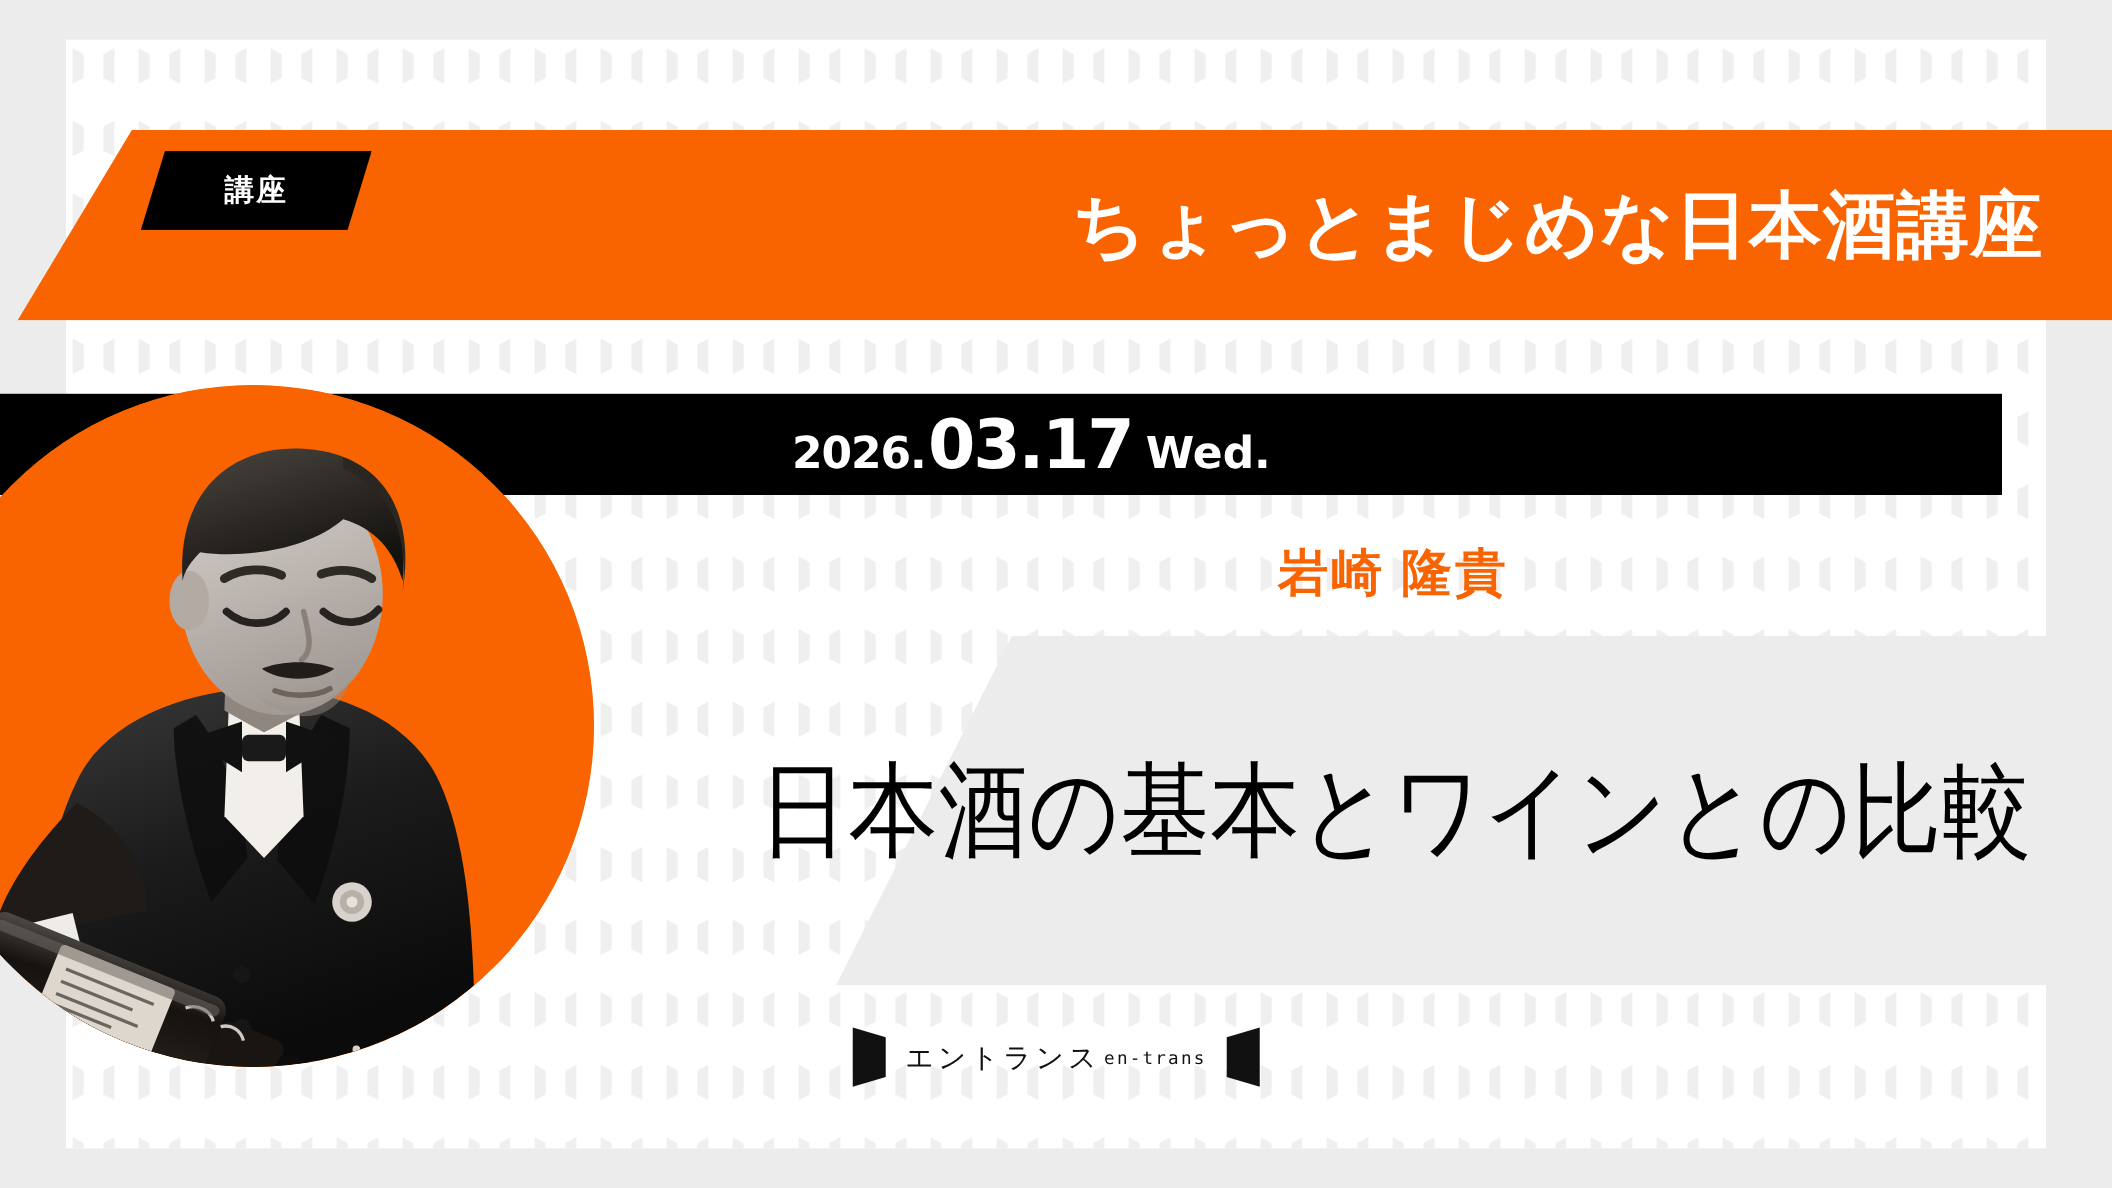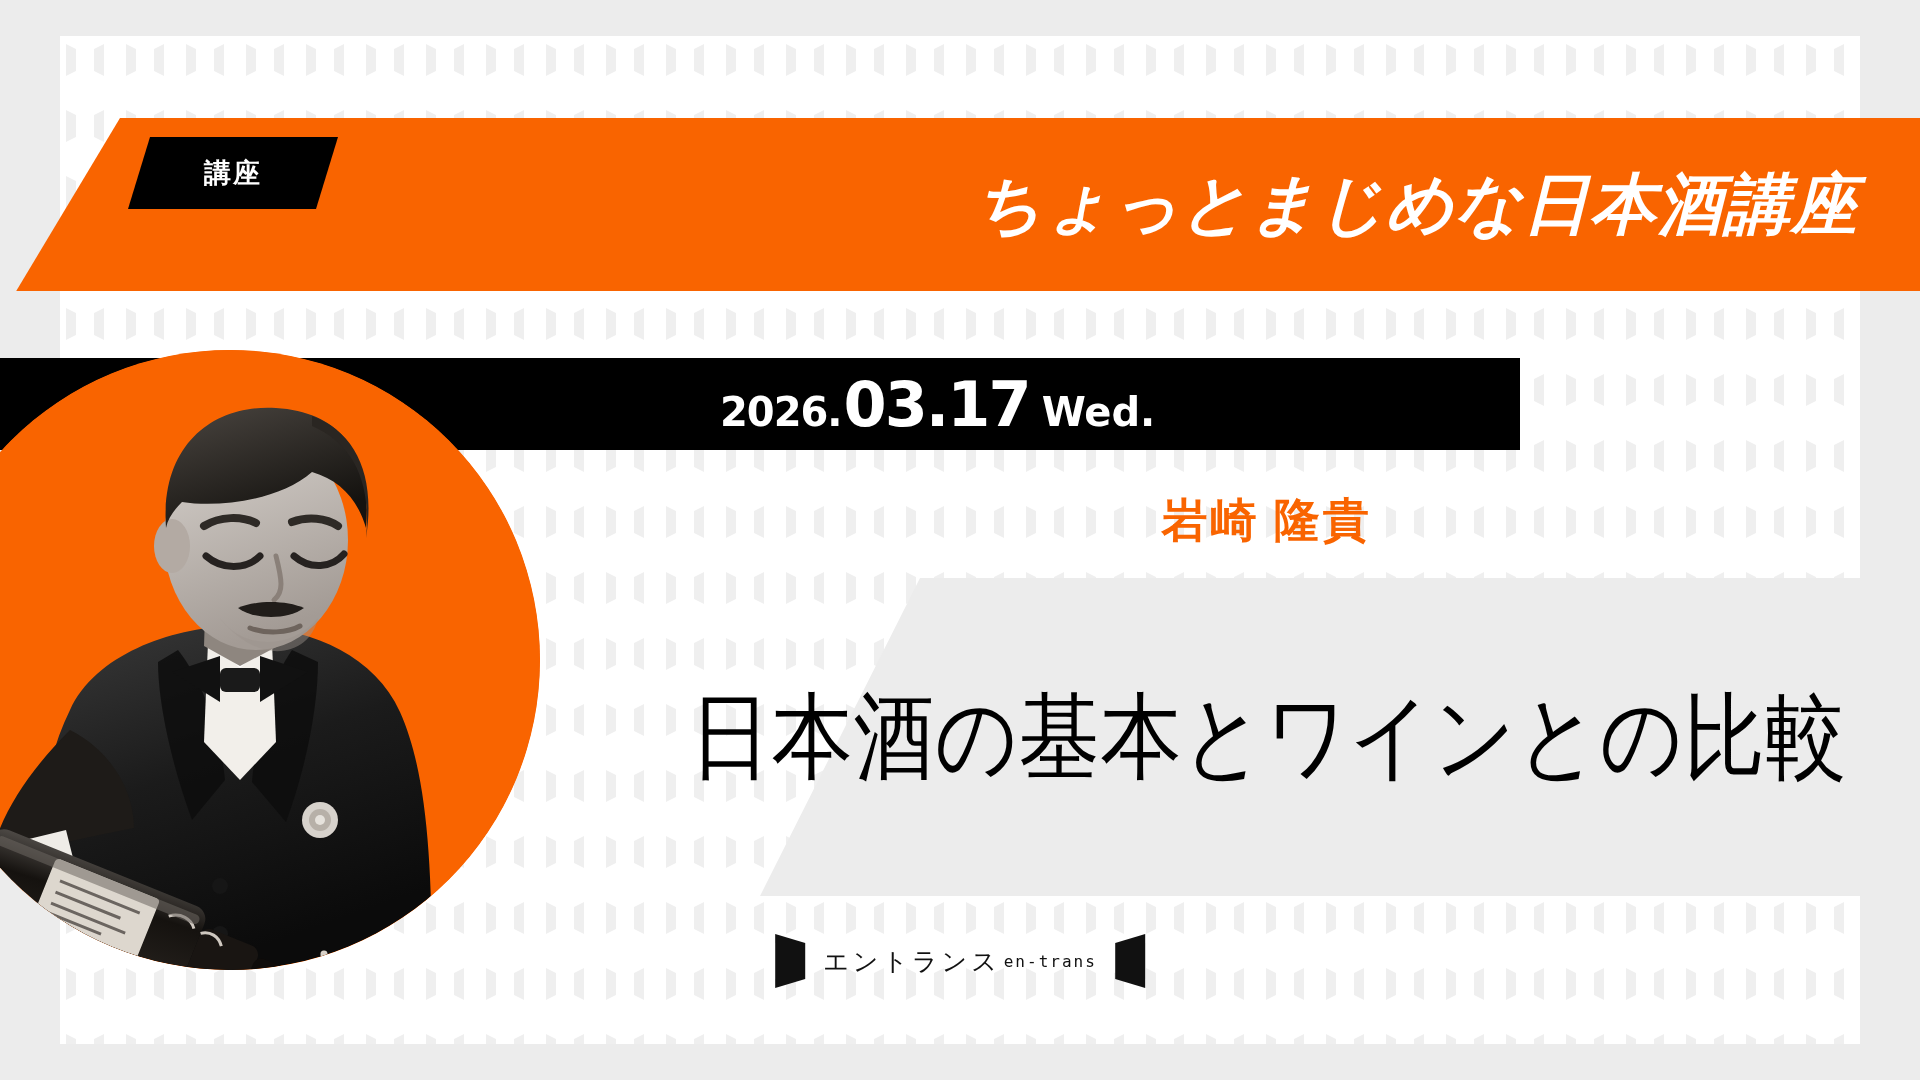--- a/index.html
+++ b/index.html
@@ -28,21 +28,20 @@
   
   .tilewrap{position:absolute;inset:0;overflow:hidden;}
   .tilewrap svg{position:absolute;left:0;top:0;}
 
   
   .banner{
     position:absolute; left:0px; top:118px;
     width:1920px; height:173px;
     background:#f96400;
     clip-path:polygon(120px 0, 1920px 0, 1920px 200px, 0px 200px);
-    font-style:italic;
   }
   .banner-title{
     position:absolute; right:62px; top:50%;
     transform:translateY(-50%);
     color:#ffffff;
     font-size:66px; font-weight:800; letter-spacing:1px;
     white-space:nowrap;
     font-family:"DejaVu Sans","Liberation Sans",sans-serif;
   }
 
@@ -55,21 +54,21 @@
     display:flex; align-items:center; justify-content:center;
   }
   .badge-label{
     color:#ffffff; font-size:27px; font-weight:800; letter-spacing:2px;
     font-family:"DejaVu Sans","Liberation Sans",sans-serif;
   }
 
   
   .blackbar{
     position:absolute; left:0px; top:358px;
-    width:1520px; height:92px;
+    width:1820px; height:92px;
     background:#000000;
   }
   .date{
     position:absolute; left:720px; top:50%;
     transform:translateY(-50%);
     color:#fff; white-space:nowrap;
     display:flex; align-items:baseline;
     font-family:"DejaVu Sans","Liberation Sans",sans-serif;
   }
   .date .yr{font-size:40px;font-weight:800;letter-spacing:-1px;}

